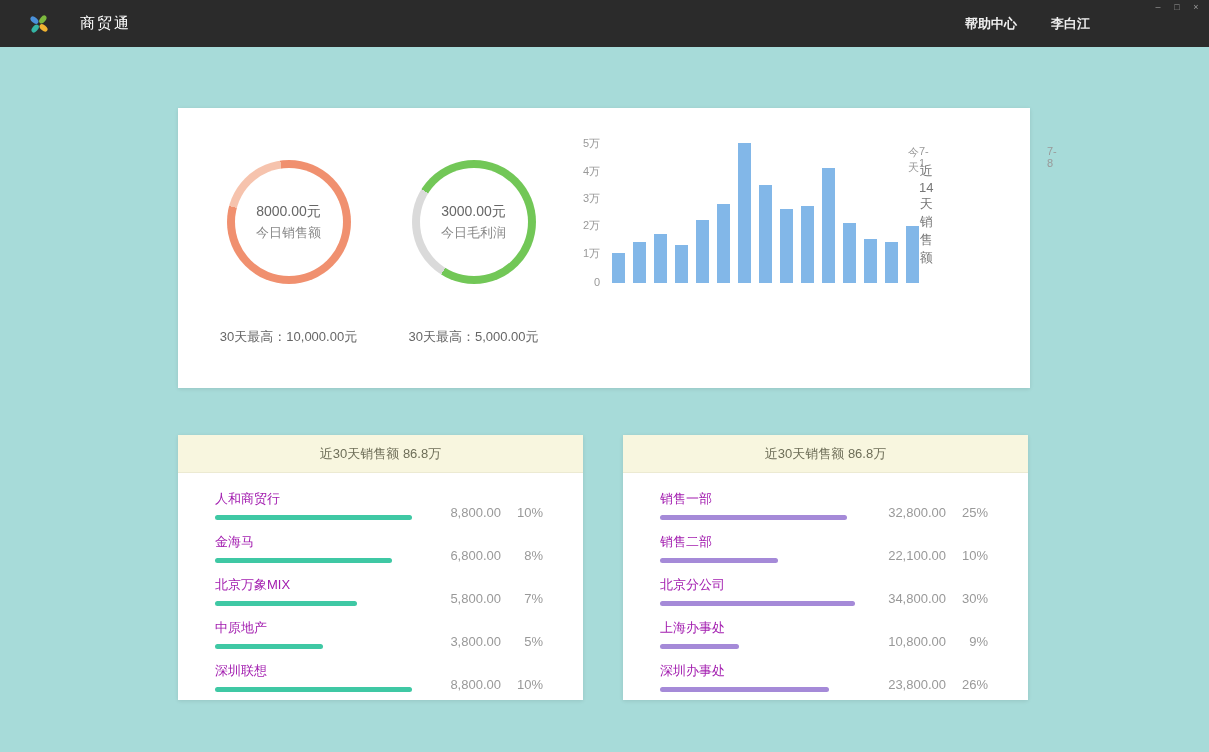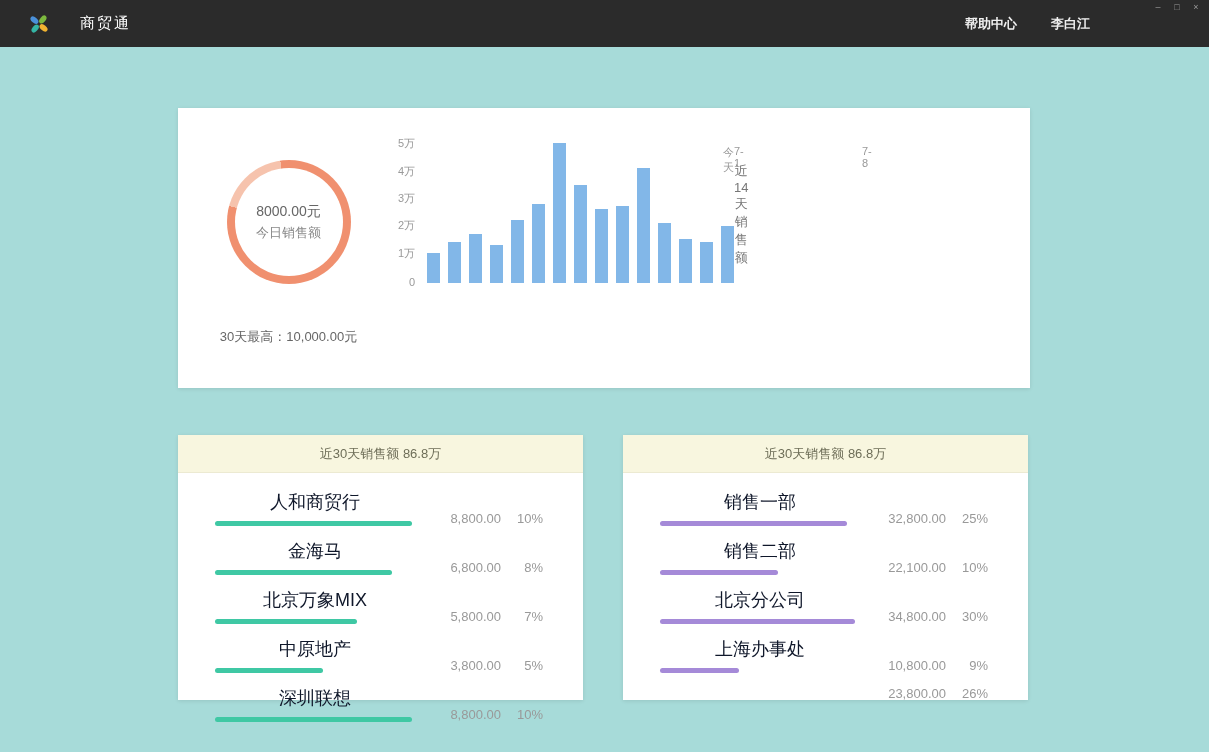--- a/index.html
+++ b/index.html
@@ -42,21 +42,21 @@
   .xt-last { position:absolute; right:0; }
   .chart-caption { margin-top:24px; font-size:13px; color:#777; text-align:center; }
   
   .list-card-left  { left:178px; top:435px; width:405px; height:265px; }
   .list-card-right { left:623px; top:435px; width:405px; height:265px; }
   .list-header { height:38px; background:#f8f6df; border-bottom:1px solid #ecead2;
                  display:flex; align-items:center; justify-content:center; font-size:13px; color:#6e6e58; }
   .list-body { padding:17px 40px 0 37px; }
   .list-row { display:flex; align-items:flex-end; margin-bottom:13px; }
   .row-left { width:200px; flex:none; }
-  .row-label { font-size:18px; color:#0f172a; margin-bottom:7px;text-align:center; }
+  .row-label { font-size:13px; color:#a21caf; margin-bottom:7px; }
   .row-bar { height:5px; width:197px; }
   .row-bar-fill { height:5px; border-radius:3px; }
   .row-right { flex:1; display:flex; justify-content:flex-end; align-items:baseline; gap:12px; font-size:13px; color:#999; }
   .row-percent { min-width:30px; text-align:right; }
 </style>
 </head>
 <body>
 
 <div class="titlebar">
   <div class="window-controls">
@@ -86,20 +86,29 @@
   <div class="donut-block first">
     <div class="donut" id="donut0" style="background: conic-gradient(rgb(240, 144, 111) 0deg, rgb(240, 144, 111) 285deg, rgb(246, 195, 173) 285deg, rgb(246, 195, 173) 352deg, rgb(240, 144, 111) 352deg, rgb(240, 144, 111) 360deg);">
       <div class="donut-hole">
         <div class="donut-value">8000.00元</div>
         <div class="donut-label">今日销售额</div>
       </div>
     </div>
     <div class="donut-footer">30天最高：10,000.00元</div>
   </div>
 
+  <div class="donut-block">
+    <div class="donut" id="donut1" style="background: conic-gradient(rgb(114, 199, 87) 0deg, rgb(114, 199, 87) 212deg, rgb(218, 218, 218) 212deg, rgb(218, 218, 218) 302deg, rgb(114, 199, 87) 302deg, rgb(114, 199, 87) 360deg);">
+      <div class="donut-hole">
+        <div class="donut-value">3000.00元</div>
+        <div class="donut-label">今日毛利润</div>
+      </div>
+    </div>
+    <div class="donut-footer">30天最高：5,000.00元</div>
+  </div>
 
   <div class="barchart-block">
     <div class="chart-area">
       <div class="y-axis" id="y-axis">
           <span class="yt" style="bottom: 131.792px;">5万</span>
           <span class="yt" style="bottom: 104.434px;">4万</span>
           <span class="yt" style="bottom: 77.0755px;">3万</span>
           <span class="yt" style="bottom: 49.717px;">2万</span>
           <span class="yt" style="bottom: 22.3585px;">1万</span>
           <span class="yt" style="bottom: -5px;">0</span>
@@ -252,19 +261,25 @@
         <div class="row-bar-fill" style="width: 40%; background: rgb(165, 138, 216);"></div>
       </div>
     </div>
     <div class="row-right">
       <span class="row-amount">10,800.00</span>
       <span class="row-percent">9%</span>
     </div>
   </div>
 
   <div class="list-row">
+    <div class="row-left">
+      <div class="row-label">深圳办事处</div>
+      <div class="row-bar">
+        <div class="row-bar-fill" style="width: 86%; background: rgb(165, 138, 216);"></div>
+      </div>
+    </div>
     <div class="row-right">
       <span class="row-amount">23,800.00</span>
       <span class="row-percent">26%</span>
     </div>
   </div>
 </div>
 </div>
 
 </body></html>

